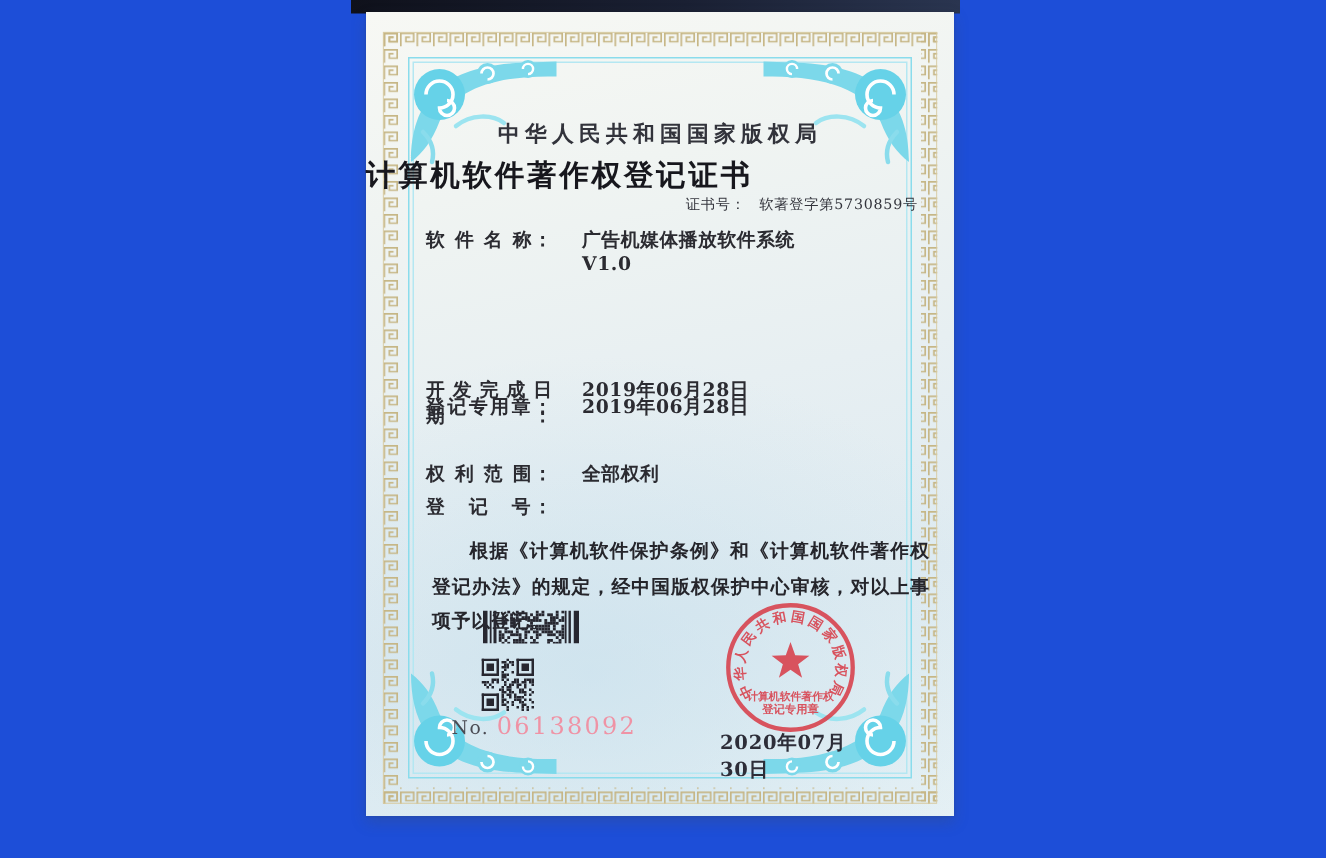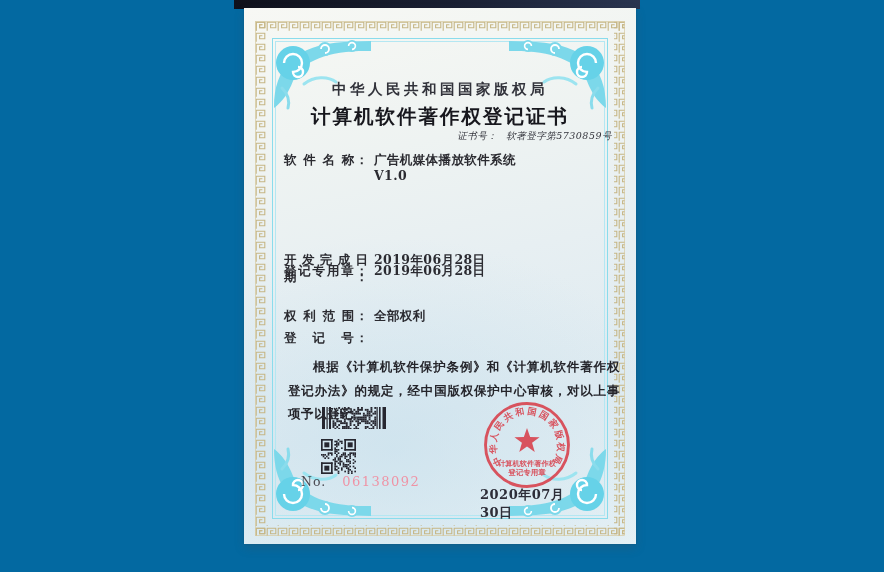--- a/index.html
+++ b/index.html
@@ -1,16 +1,16 @@
 <!DOCTYPE html>
 <html><head>
 <meta charset="utf-8">
 <style>
   html,body{margin:0;padding:0;background:#ffffff;}
-  .scene{position:relative;width:884px;height:572px;background:#0369a1;overflow:hidden;
+  .scene{position:relative;width:884px;height:572px;background:#1d4ed8;overflow:hidden;
          font-family:"DejaVu Serif","Liberation Serif",serif;}
   .backdrop-top{position:absolute;left:234px;top:0;width:406px;height:9px;
                 background:linear-gradient(90deg,#0f111b 0%,#1a2033 55%,#2a3550 100%);}
   .paper{position:absolute;left:244px;top:8px;width:392px;height:536px;
          background:
            radial-gradient(ellipse 420px 300px at 38% 82%, rgba(195,222,236,.55), rgba(195,222,236,0) 70%),
            linear-gradient(168deg,#f7f8f4 0%,#f0f4f2 22%,#e7eff2 48%,#dfebf1 72%,#e6f1f5 100%);
          box-shadow:0 4px 9px rgba(70,80,90,.28), 0 0 2px rgba(0,0,0,.12);}
   .gold-frame{position:absolute;left:11px;top:13px;}
   .cyan-frame{position:absolute;left:28px;top:30px;right:28px;bottom:25px;
@@ -18,38 +18,38 @@
   .cyan-frame::after{content:"";position:absolute;left:2px;top:2px;right:2px;bottom:2px;
               border:1px solid #b4e7f2;}
   .corner{position:absolute;width:102px;height:74px;}
   .corner.tl{left:26px;top:28px;}
   .corner.tr{right:26px;top:28px;transform:scaleX(-1);}
   .corner.bl{left:26px;bottom:23px;transform:scaleY(-1);}
   .corner.br{right:26px;bottom:23px;transform:scale(-1,-1);}
   .content{position:absolute;left:0;top:0;right:0;bottom:0;color:#26262c;}
   .issuer{position:absolute;top:72px;left:0;width:100%;text-align:center;
           font-size:14.5px;font-weight:600;letter-spacing:3.5px;color:#32333b;}
-  .cert-title{position:absolute;top:95px;left:0;width:100%;text-align:center;
+  .cert-title{position:absolute;top:95px;left:0;width:100%;text-align:left;
           font-size:19.5px;font-weight:700;letter-spacing:2px;color:#17171d;}
   .cert-no{position:absolute;top:122px;right:24px;font-size:9.5px;color:#33343c;
-           letter-spacing:.5px;font-style:italic;}
+           letter-spacing:.5px;}
   .cert-no .gap{display:inline-block;width:9px;}
   .field-row{position:absolute;left:40px;display:flex;font-size:12.5px;font-weight:600;
              color:#2b2b31;}
   .f-label{display:inline-block;width:84px;text-align:justify;text-align-last:justify;
            white-space:normal;flex:0 0 84px;}
-  .f-value{margin-left:6px;line-height:15.5px;letter-spacing:.4px;}
+  .f-value{margin-left:20px;line-height:15.5px;letter-spacing:.4px;}
   .statement{position:absolute;left:44px;top:347px;width:332px;font-size:12.5px;
              font-weight:600;color:#25252b;line-height:23.5px;text-indent:2em;
              text-align:justify;letter-spacing:.6px;}
   .barcode{position:absolute;left:78px;top:399px;}
   .qr{position:absolute;left:77px;top:431px;}
   .serial{position:absolute;left:57px;top:466px;font-size:12.5px;}
   .serial .no{color:#4a4a52;letter-spacing:1px;}
-  .serial .num{color:#ef93a5;letter-spacing:1.5px;margin-left:16px;font-size:13px;}
+  .serial .num{color:#ef93a5;letter-spacing:1.5px;margin-left:5px;font-size:16px;}
   .seal{position:absolute;left:239px;top:393px;width:88px;height:88px;opacity:.9;}
   .issue-date{position:absolute;left:236px;top:478px;width:94px;text-align:left;
               font-size:13px;font-weight:700;color:#2d2d38;letter-spacing:.5px;z-index:5;}
 </style>
 </head>
 <body>
 
 <div class="scene">
   <div class="backdrop-top"></div>
 

